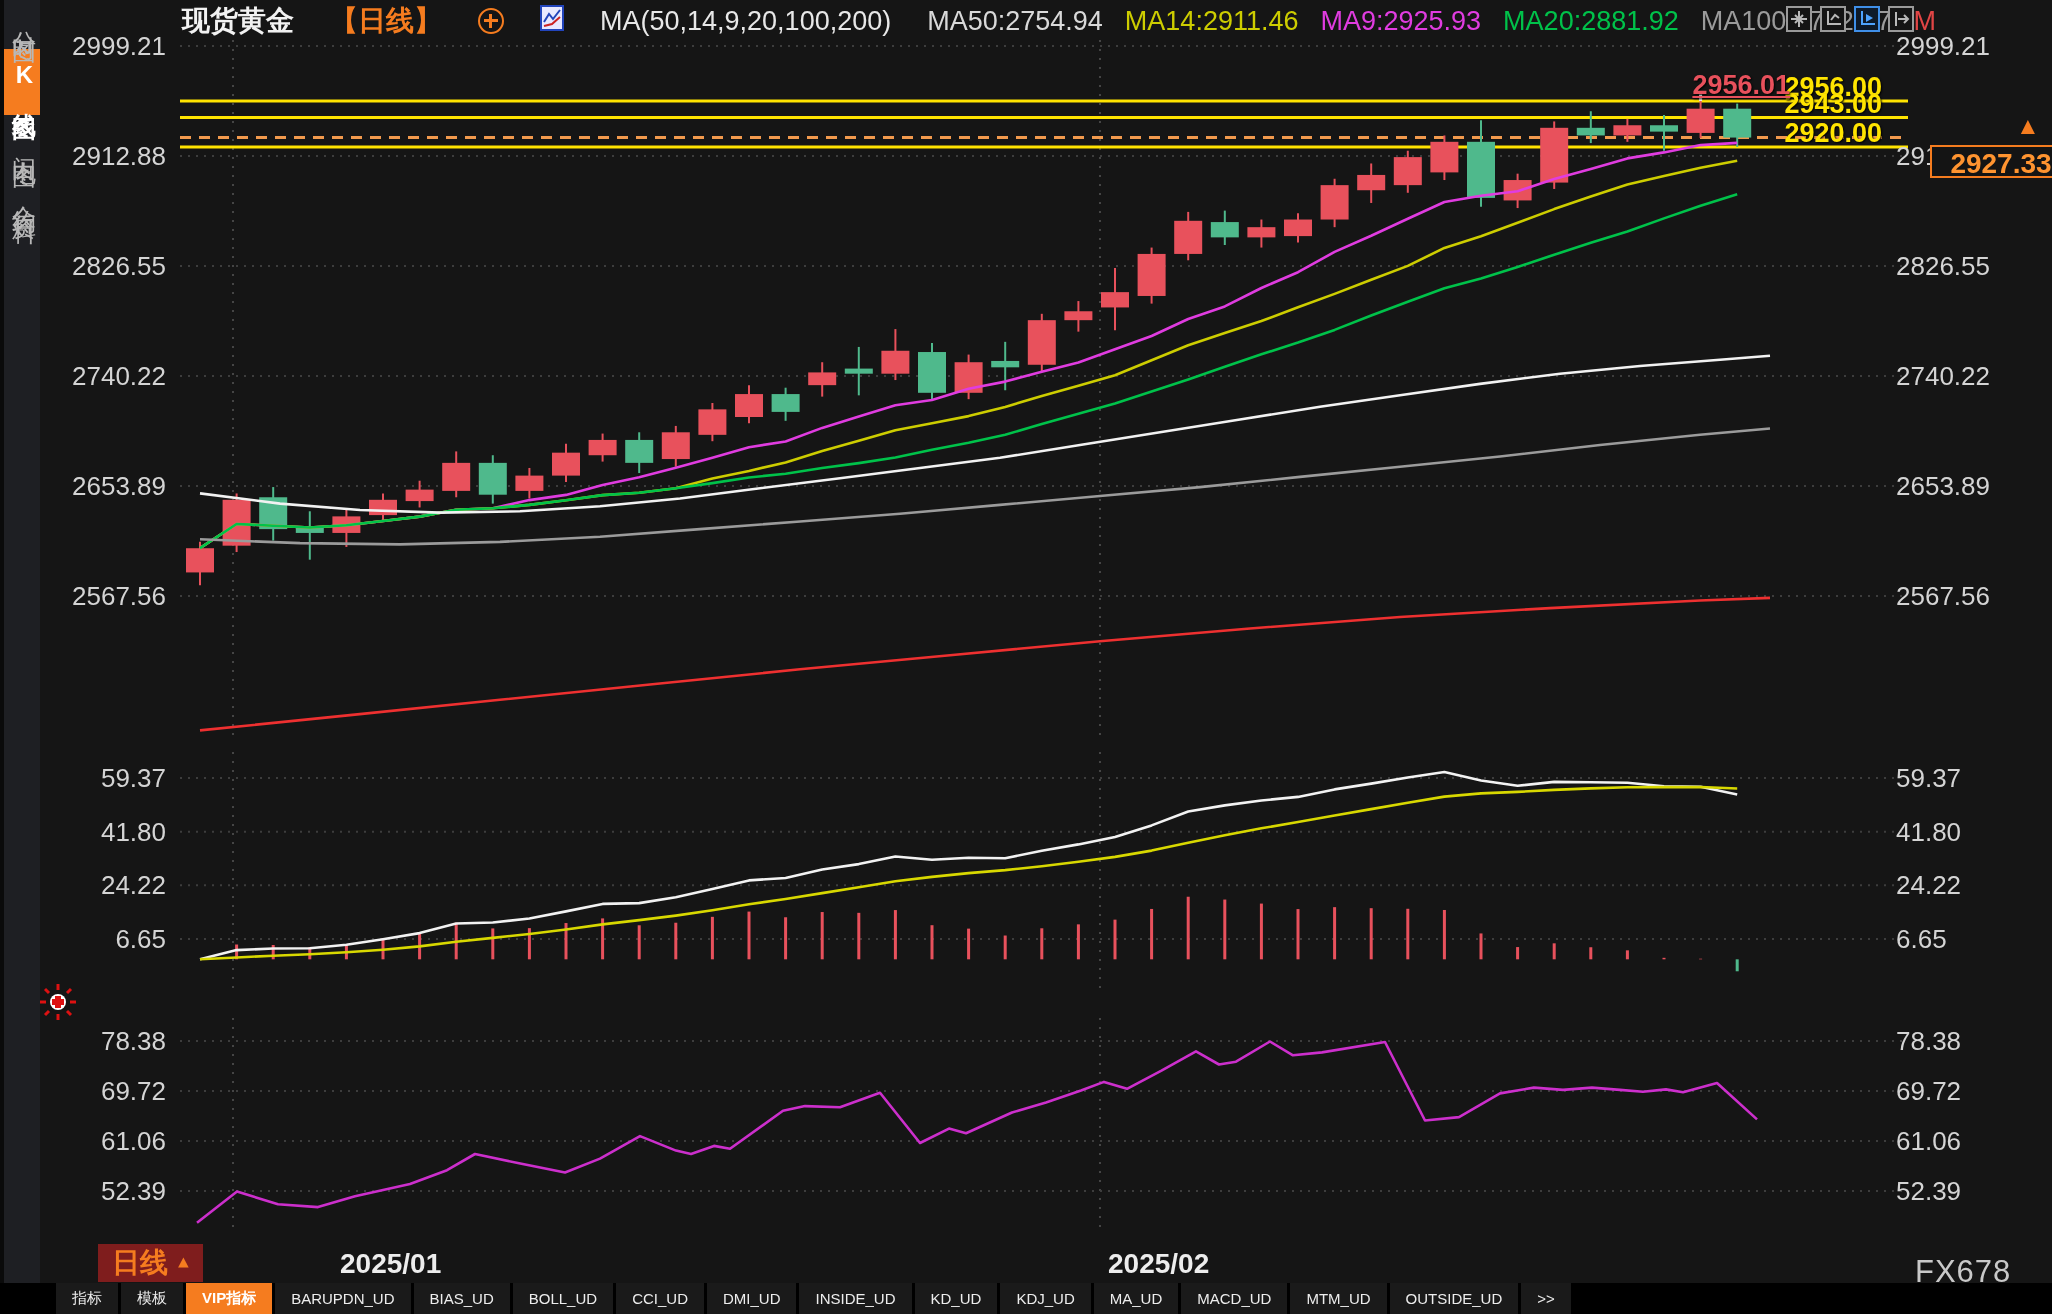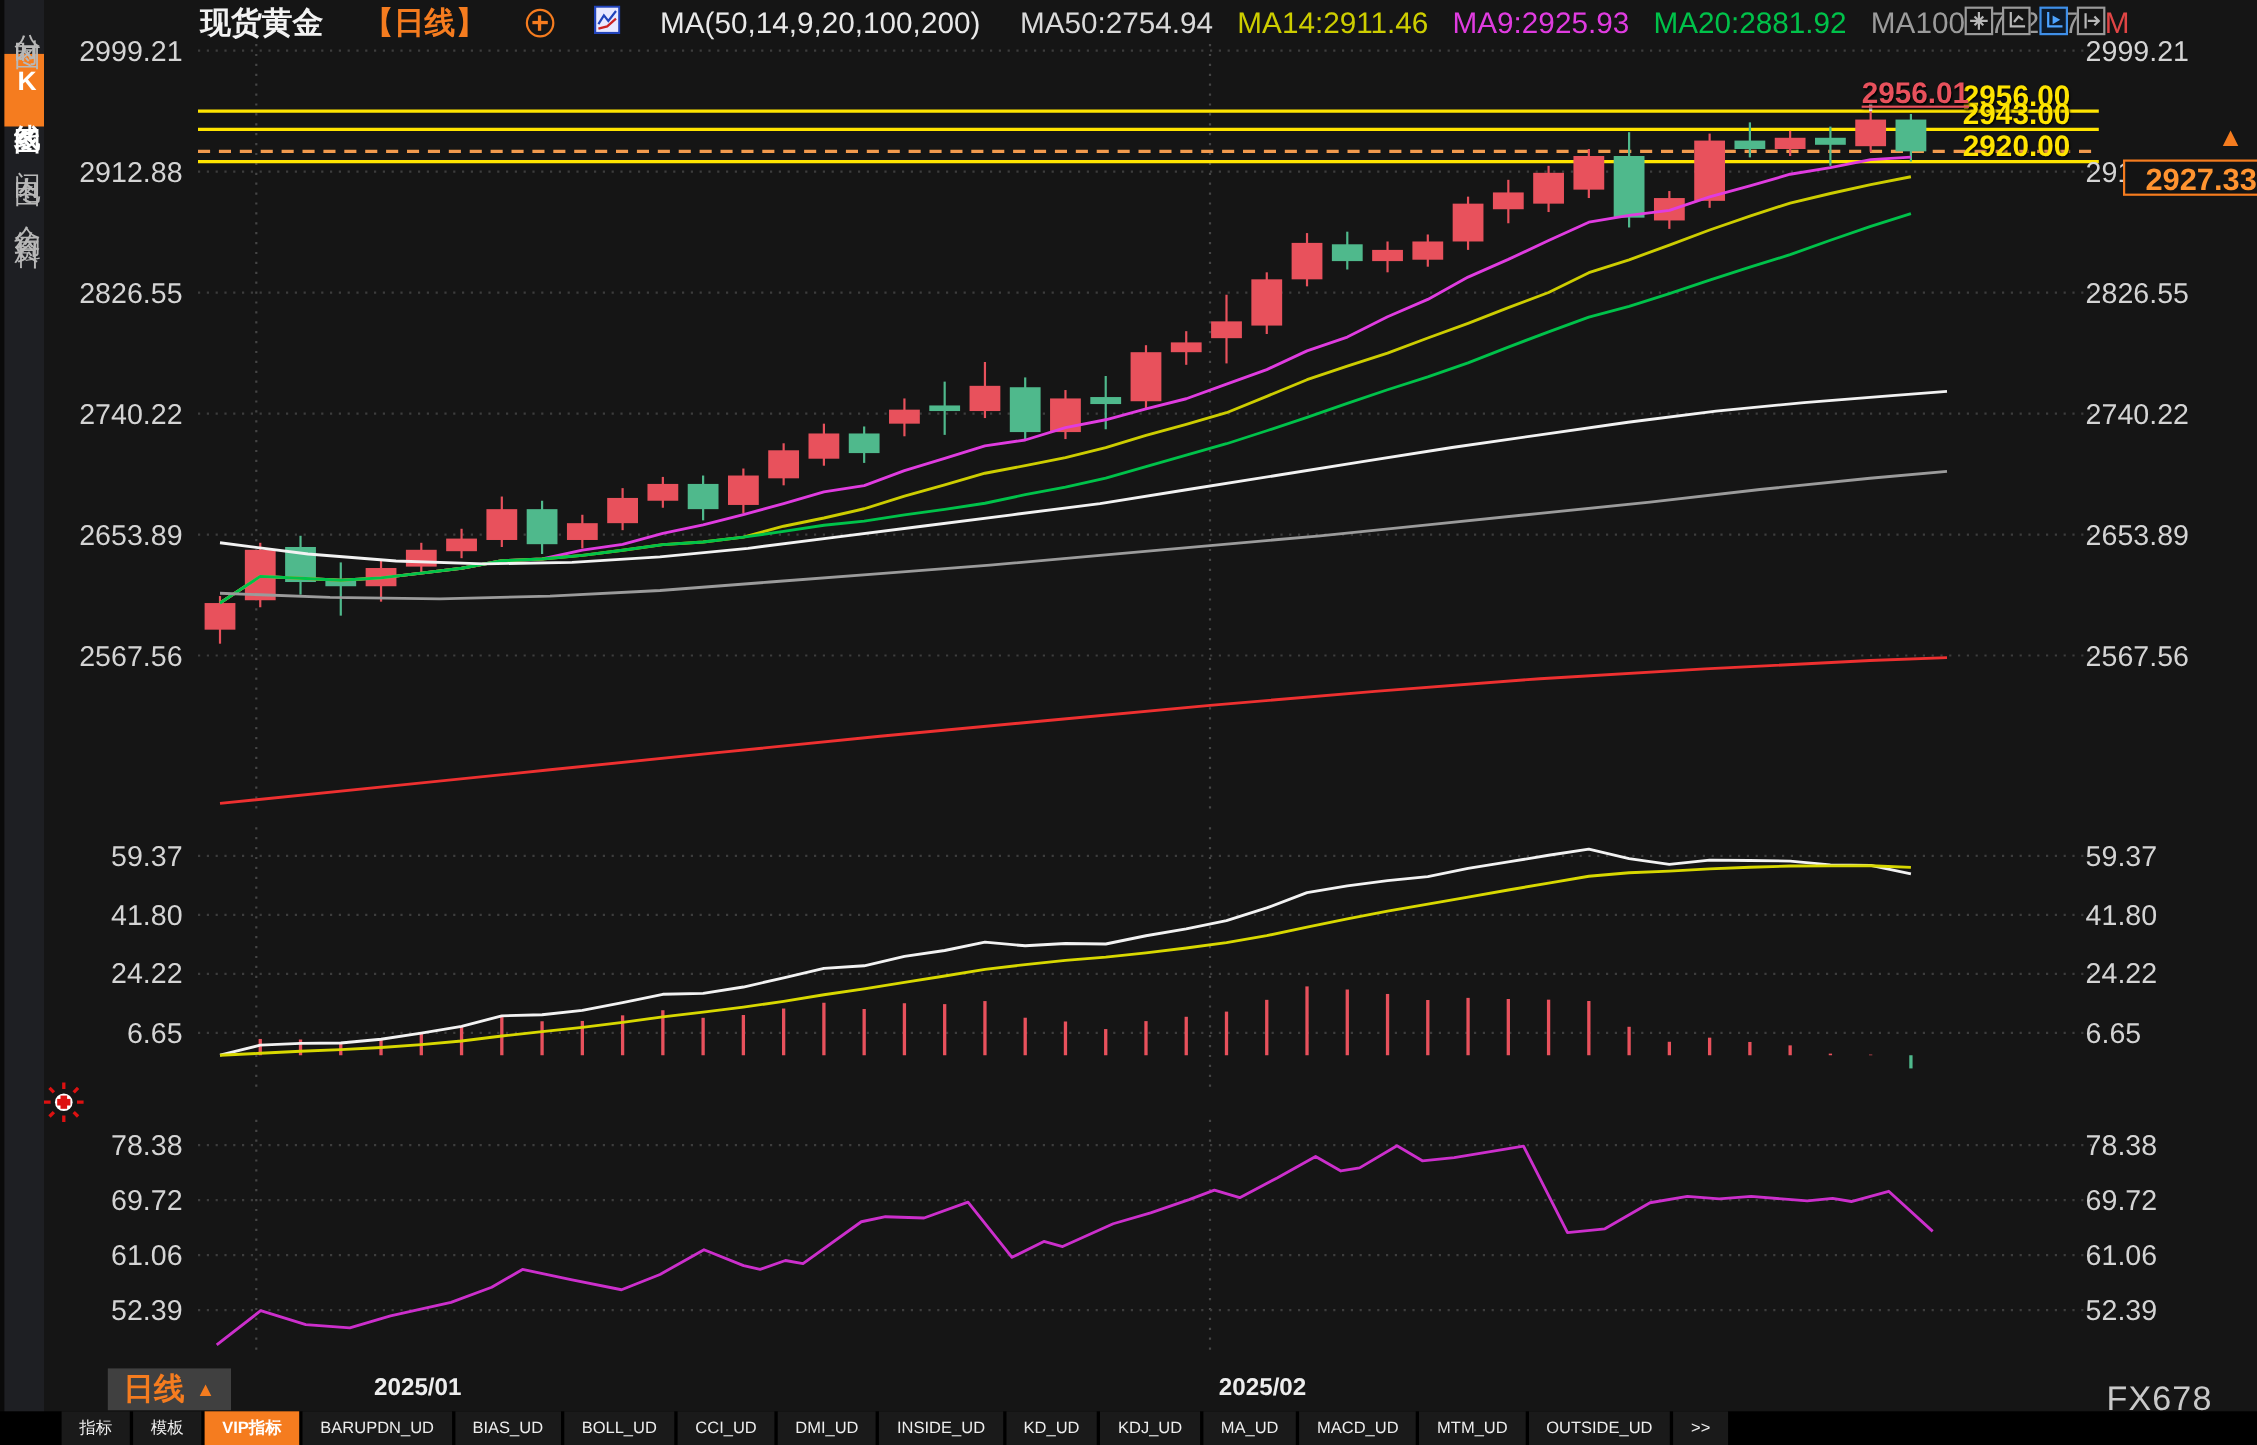--- a/index.html
+++ b/index.html
@@ -31,25 +31,25 @@
   .axl-r{left:1896px;width:150px;text-align:left;}
   .ylab{position:absolute;font-size:27px;font-weight:bold;color:#ffe400;text-shadow:1px 1px 2px #000;width:176px;text-align:right;}
   #high-marker{position:absolute;font-size:27px;font-weight:bold;color:#e8515c;text-shadow:1px 1px 2px #000;width:170px;text-align:right;}
   #price-box{position:absolute;left:1906px;top:145px;width:142px;height:33px;border:2px solid #f57c1f;background:#141414;
              color:#ff9430;font-size:28px;font-weight:bold;text-align:center;line-height:33px;box-sizing:border-box;margin-left:24px;}
   #price-arrow{position:absolute;left:2016px;top:114px;color:#f57c1f;font-size:24px;line-height:24px;}
   
   .legend{position:absolute;left:183px;display:flex;gap:26px;font-size:26px;white-space:nowrap;}
   .lg-w{color:#f2f2f2;} .lg-y{color:#cdcd00;} .lg-m{color:#d935d9;}
   
-  #period-pill{position:absolute;left:98px;top:1244px;height:38px;background:#404040;display:flex;align-items:center;
-               gap:10px;padding:0 14px;cursor:pointer;}
+  #period-pill{position:absolute;left:98px;top:1244px;height:38px;background:#7f1d1d;display:flex;align-items:center;
+               gap:10px;padding:0 14px;cursor:pointer;font-family:Liberation Mono, monospace;}
   #period-pill .pl{color:#f57c1f;font-size:28px;font-weight:bold;}
   #period-pill .pa{color:#f57c1f;font-size:18px;}
-  .datelab{position:absolute;top:1248px;color:#ededed;font-size:22px;font-weight:bold;}
+  .datelab{position:absolute;top:1248px;color:#ededed;font-size:28px;font-weight:bold;}
   #watermark{position:absolute;left:1915px;top:1254px;color:#c9c9c9;font-size:31px;letter-spacing:1px;}
   #tabbar{position:absolute;left:0;top:1283px;width:2052px;height:31px;background:#000;display:flex;align-items:stretch;padding-left:56px;gap:3px;box-sizing:border-box;}
   .tab{background:#1a1a1a;color:#ededed;font-size:15px;display:flex;align-items:center;padding:0 16px;white-space:nowrap;cursor:pointer;}
   .tab.active{background:#f57c1f;color:#fff;font-weight:bold;}
   #live-icon{position:absolute;left:38px;top:982px;}
   svg{position:absolute;left:0;top:0;}
 </style>
 </head>
 <body>
 

